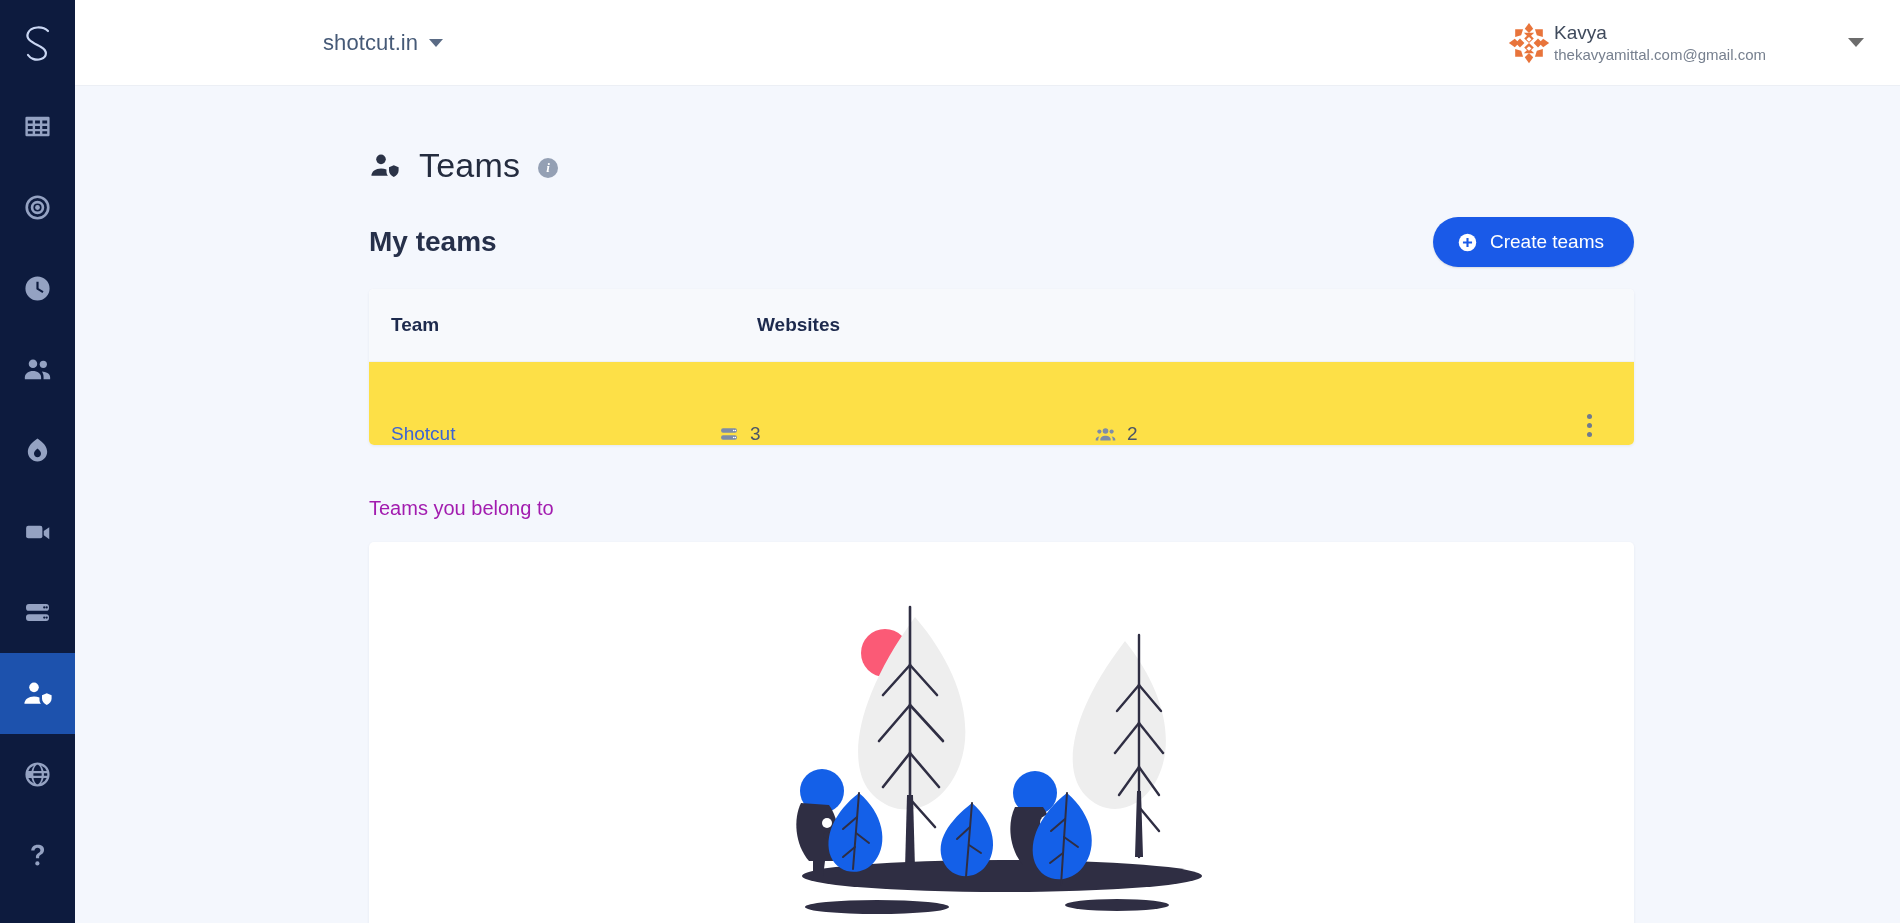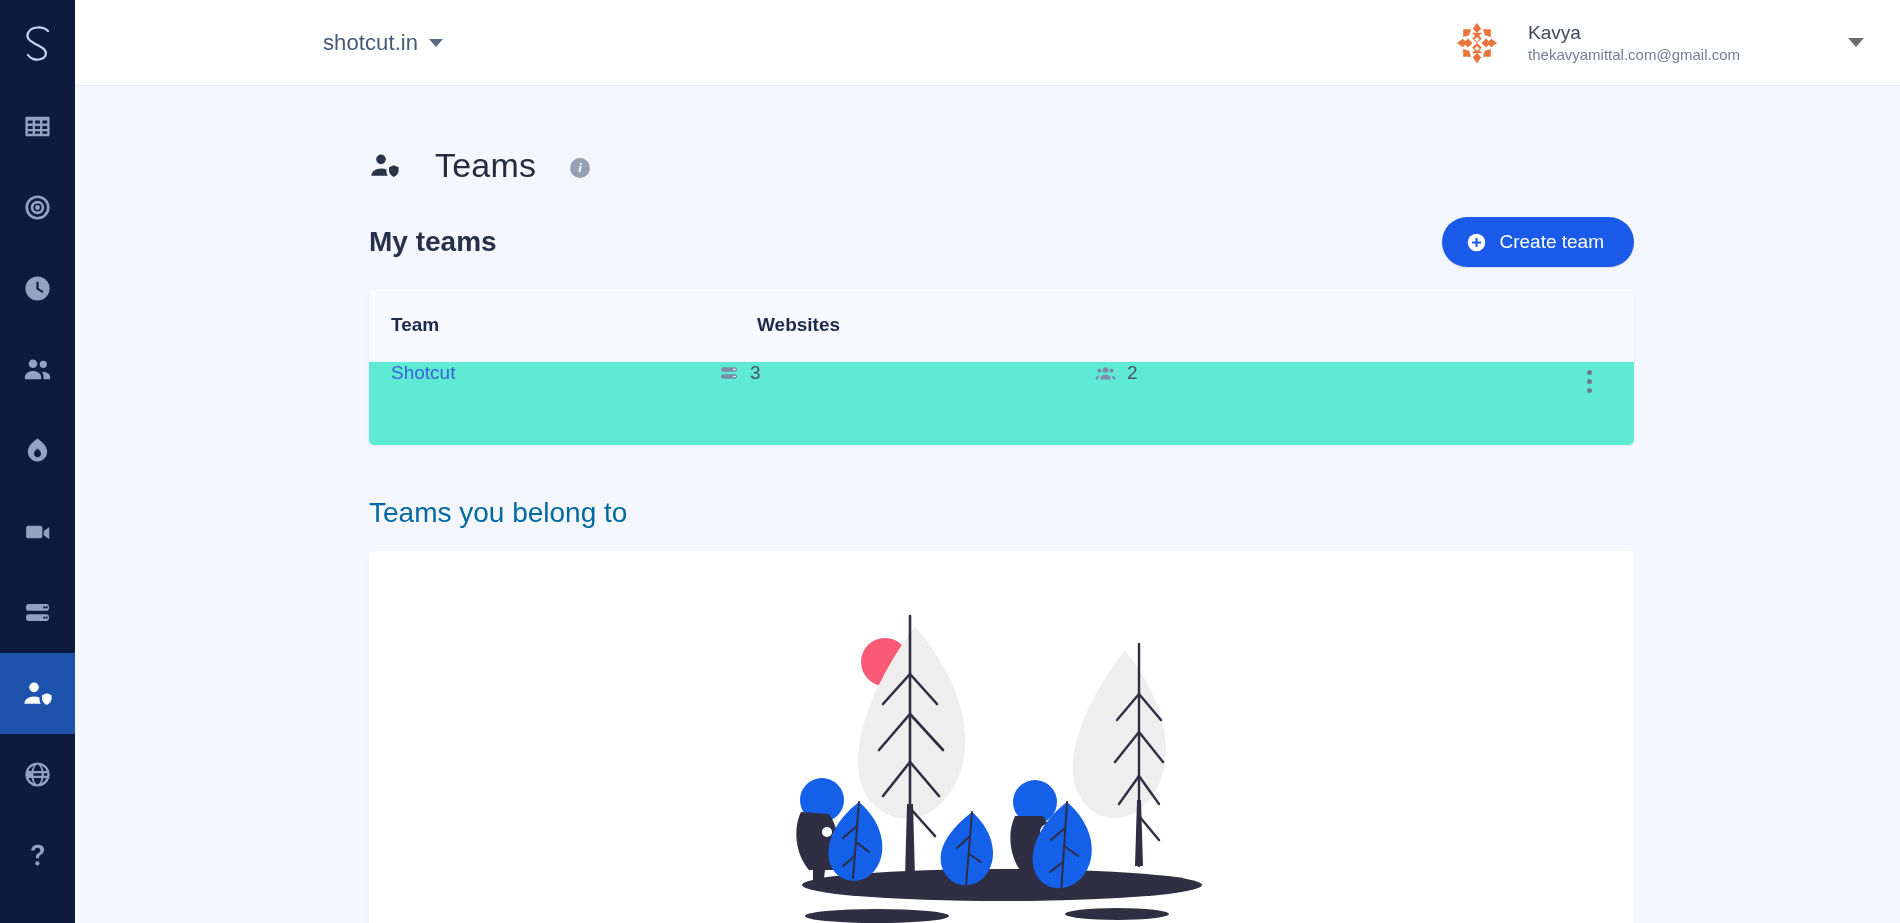--- a/index.html
+++ b/index.html
@@ -53,21 +53,21 @@
   }
   .site-name { font-size: 22px; color: #465a77; letter-spacing: .1px; }
   .caret {
     width: 0; height: 0;
     border-left: 7px solid transparent;
     border-right: 7px solid transparent;
     border-top: 8px solid #5a6b85;
   }
   .user-box {
     margin-left: auto; margin-right: 36px;
-    display: flex; align-items: center; gap: 28px;
+    display: flex; align-items: center; gap: 2px;
     cursor: pointer;
   }
   .avatar { width: 46px; height: 46px; display:block; }
   .user-meta { display: flex; flex-direction: column; gap: 2px; }
   .user-name { font-size: 19px; color: #3f4a5c; line-height: 1.15; }
   .user-email { font-size: 15px; color: #77808f; line-height: 1.15; text-align: center; }
   .user-caret {
     width: 0; height: 0; margin-left: 80px;
     border-left: 8px solid transparent;
     border-right: 8px solid transparent;
@@ -75,21 +75,21 @@
   }
 
   
   .content {
     flex: 1 1 auto;
     background: #f4f7fd;
     padding: 0 266px 0 294px;
     overflow: hidden;
   }
   .page-title-row {
-    display: flex; align-items: center; gap: 34px;
+    display: flex; align-items: center; gap: 18px;
     padding-top: 60px;
   }
   .page-title-icon svg { display:block; fill:#2b3347; }
   .page-title { font-size: 34px; color: #242c3f; font-weight: 400; letter-spacing: .2px; }
   .info-badge {
     width: 20px; height: 20px; border-radius: 50%;
     background: #94a0b4; color: #fff;
     font-size: 13px; font-weight: bold; font-style: italic;
     display: flex; align-items: center; justify-content: center;
     font-family: "Liberation Serif", serif;
@@ -121,37 +121,37 @@
     overflow: hidden;
   }
   .thead {
     background: #f7f9fc;
     border-bottom: 1px solid #eef1f6;
     display: flex; align-items: center;
     height: 73px;
     gap: 38px;
   }
   .trow {
-    display: flex; align-items: flex-start;
+    display: flex; align-items: flex-end;
     height: 83px;
-    background: #5eead4;
+    background: #fde047;
   }
   .col-team   { flex: 0 0 350px; padding-left: 22px; }
   .col-sites  { flex: 0 0 376px; }
   .col-mem    { flex: 1 1 auto; }
   .col-menu   { flex: 0 0 90px; display: flex; justify-content: center; }
   .th { font-size: 19px; color: #1d2a4d; font-weight: bold; }
   .team-link { font-size: 19px; color: #3c63d4; cursor: pointer; }
   .cell-with-icon { display: flex; align-items: center; gap: 11px; }
   .cell-with-icon svg { display:block; fill:#7d8ca8; }
   .cell-num { font-size: 19px; color: #4b5568; }
   .kebab { display: flex; flex-direction: column; gap: 4px; cursor: pointer; padding: 8px; }
   .kebab i { width: 5px; height: 5px; border-radius: 50%; background: #6f7a90; display:block; }
 
-  .section-title-2 { font-size: 28px; color: #0369a1; font-weight: 400; margin-top: 52px; }
+  .section-title-2 { font-size: 20px; color: #a21caf; font-weight: 400; margin-top: 52px; }
 
   .illus-card {
     margin-top: 22px;
     background: #ffffff;
     border-radius: 5px;
     box-shadow: 0 1px 3px rgba(20,40,80,.07);
     height: 420px;
     display: flex; align-items: flex-start; justify-content: center;
     overflow: hidden;
     padding-top: 18px;
@@ -324,21 +324,21 @@
 
       <div class="section-head">
         <h2 class="section-title">My teams</h2>
         <button class="btn-create">
           <span class="plus-ico">
             <svg width="21" height="21" viewBox="0 0 24 24">
               <circle cx="12" cy="12" r="10" fill="#ffffff"></circle>
               <path d="M10.8 6.8h2.4v4h4v2.4h-4v4h-2.4v-4h-4v-2.4h4z" fill="#1a5ae8"></path>
             </svg>
           </span>
-          <span>Create team</span>
+          <span>Create teams</span>
         </button>
       </div>
 
       <div class="table-card">
         <div class="thead">
           <div class="col-team th">Team</div>
           <div class="col-sites th">Websites</div>
           <div class="col-menu"></div>
         </div>
 

